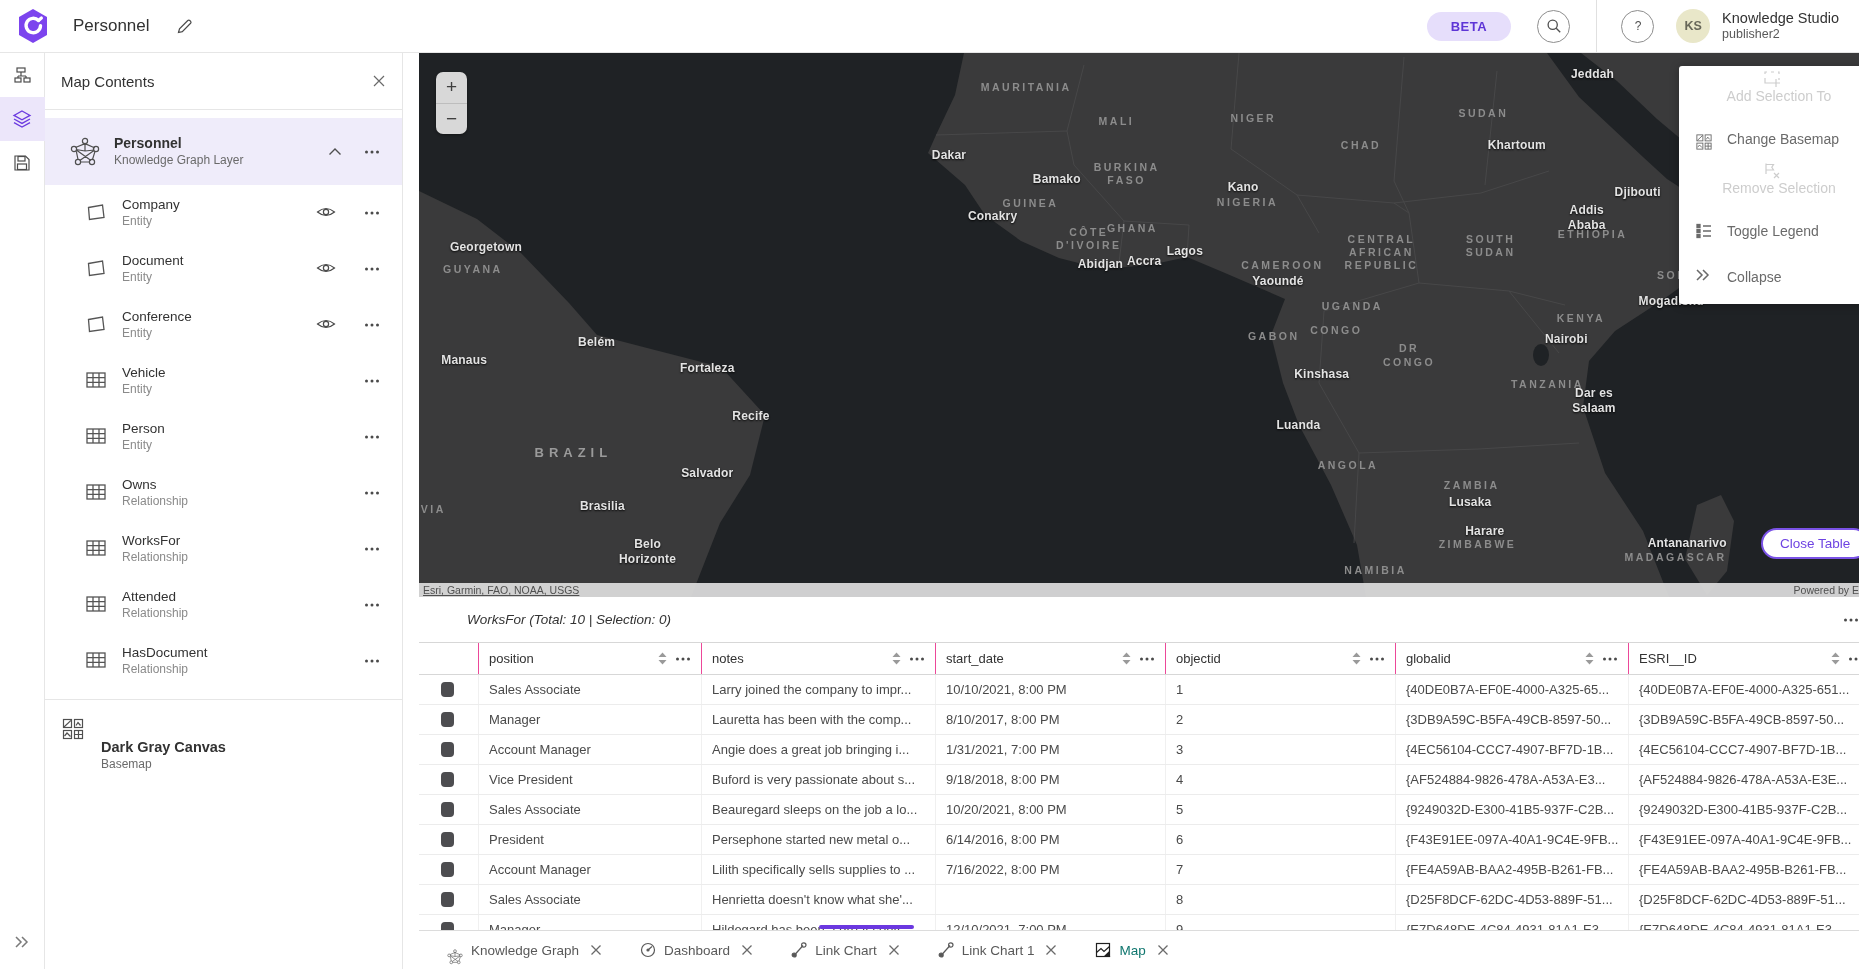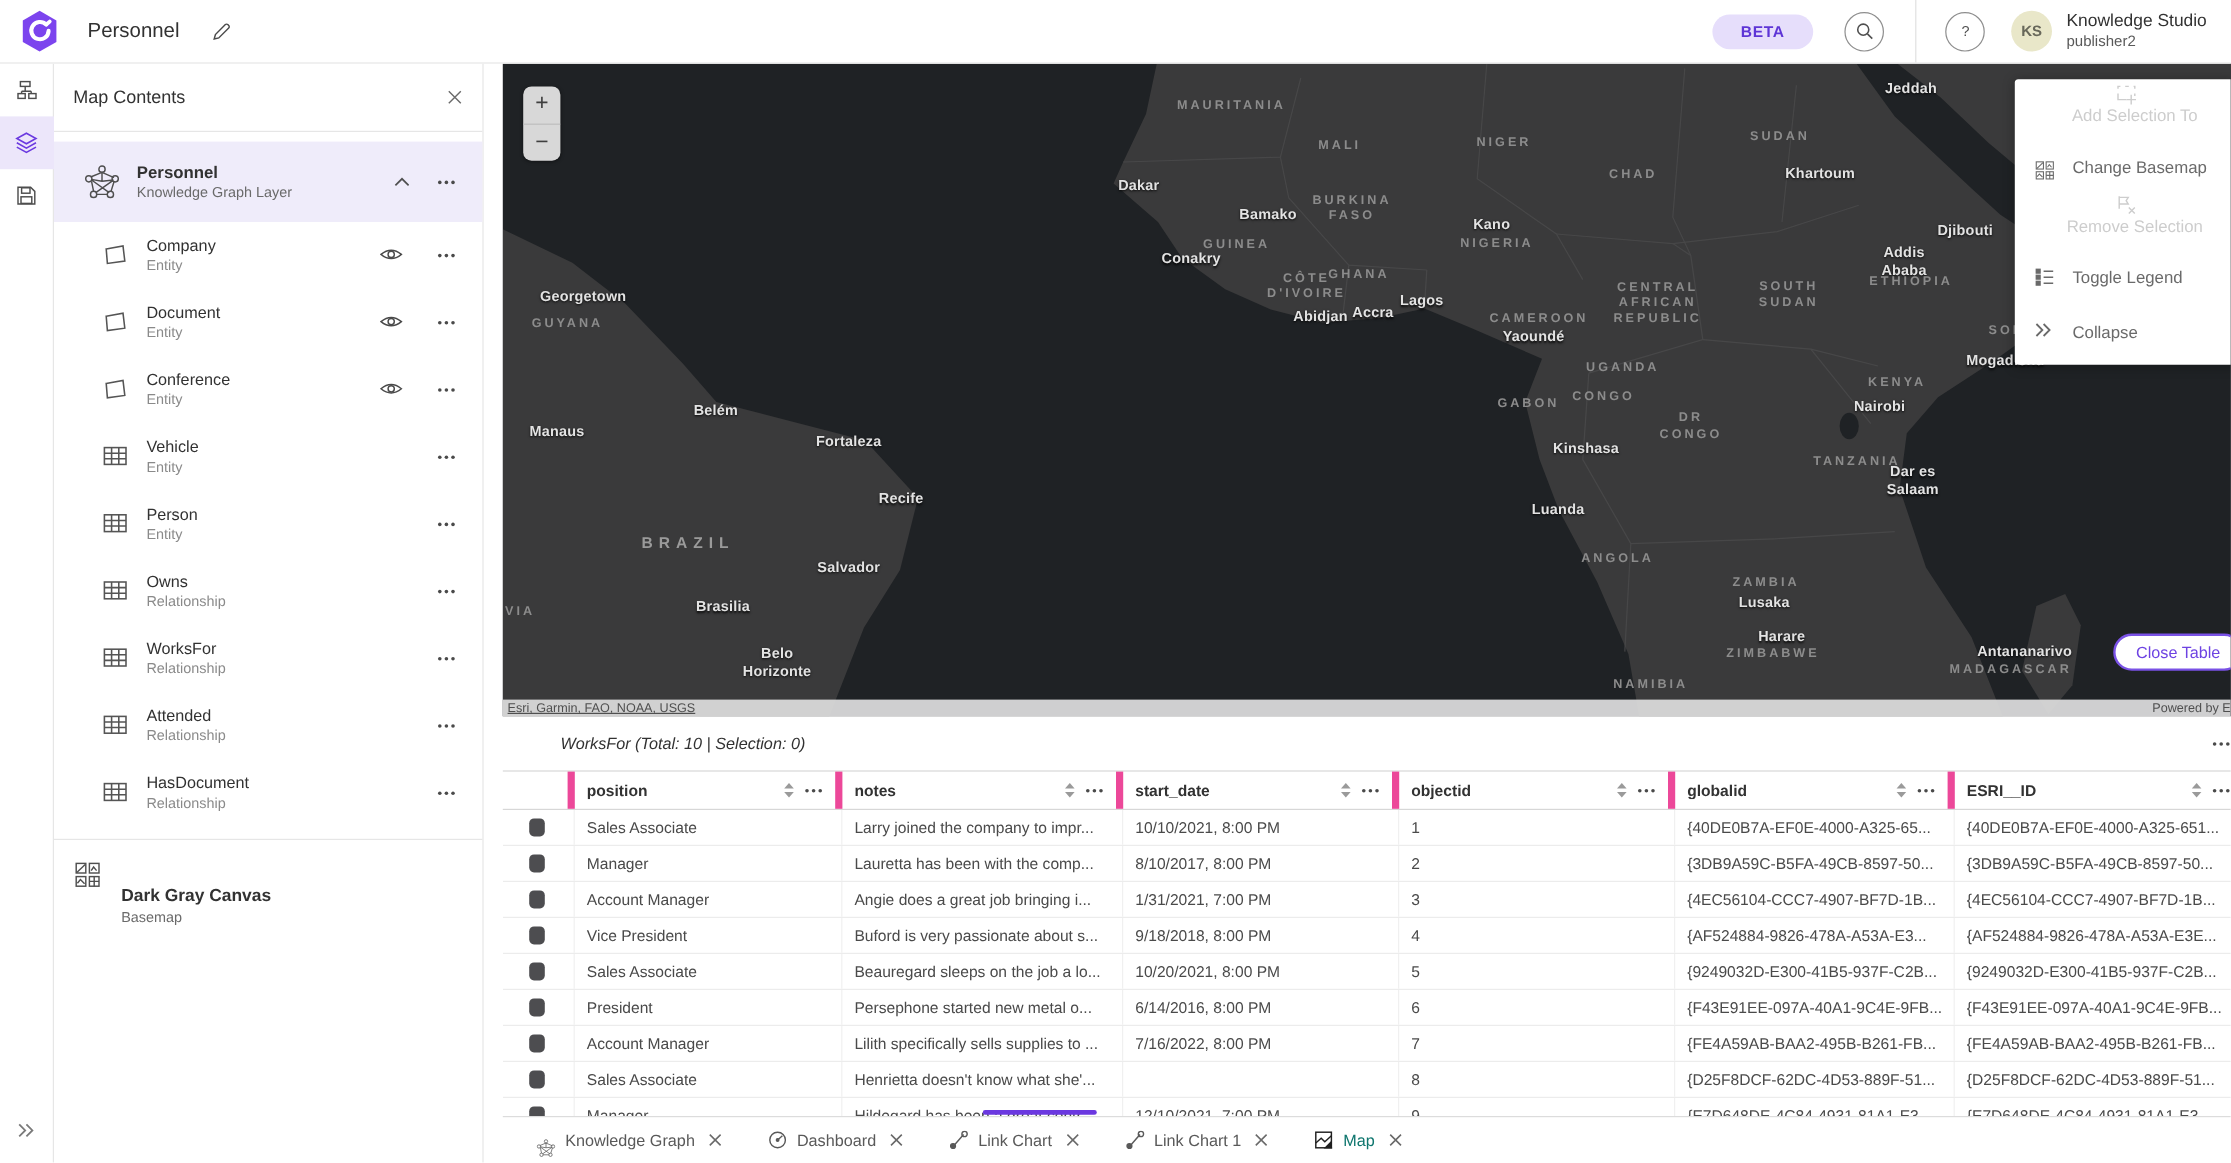--- a/index.html
+++ b/index.html
@@ -98,22 +98,22 @@
               color:#6a6a6a; cursor:pointer; }
   .ctx-item .cicon { width:18px; height:18px; margin-right:14px; display:flex; }
   .ctx-item.disabled { color:#cdcdcd; cursor:default;flex-direction:column; }
 
   
   .tablewrap { position:relative; width:1456px; height:333px; background:#fff; }
   .tbl-titlebar { height:45px; display:flex; align-items:center; padding-left:48px; }
   .tbl-title { font-size:13.5px; color:#323232;font-style:italic; }
   .tbl-title-dots { margin-left:auto; margin-right:16px; color:#4a4a4a; cursor:pointer; display:flex; }
   .thead { height:33px; display:flex; border-top:1px solid #d7d7d7; border-bottom:1px solid #d7d7d7; }
-  .th { display:flex; align-items:center; padding:0 6px 0 10px; border-right:6px solid #ec4899;
-        font-size:13px; color:#323232; overflow:hidden;font-weight:bold; }
+  .th { display:flex; align-items:center; padding:0 6px 0 10px; border-right:1px solid #ec4899;
+        font-size:13px; color:#323232; overflow:hidden; }
   .th .lbl { flex:1; white-space:nowrap; overflow:hidden; }
   .th .sort { color:#9a9a9a; cursor:pointer; display:flex; margin-right:8px; }
   .th .hdots { color:#4a4a4a; cursor:pointer; display:flex; margin-right:4px; }
   .tbody { height:255px; overflow:hidden; position:relative; }
   .tr { display:flex; height:30px; border-bottom:1px solid #ececec; background:#fff; }
   .td { display:flex; align-items:center; padding:0 8px 0 10px; font-size:13px; color:#4a4a4a;
         border-right:1px solid #f0f0f0; white-space:nowrap; overflow:hidden; }
   .td.cbcell { justify-content:flex-start; padding-left:22px; }
   .rowcb { width:13px; height:15px; border-radius:4px; background:#4d4d50; cursor:pointer; }
   .hscroll { position:absolute; left:400px; bottom:1px; width:95px; height:4px; background:#6b38e0;

